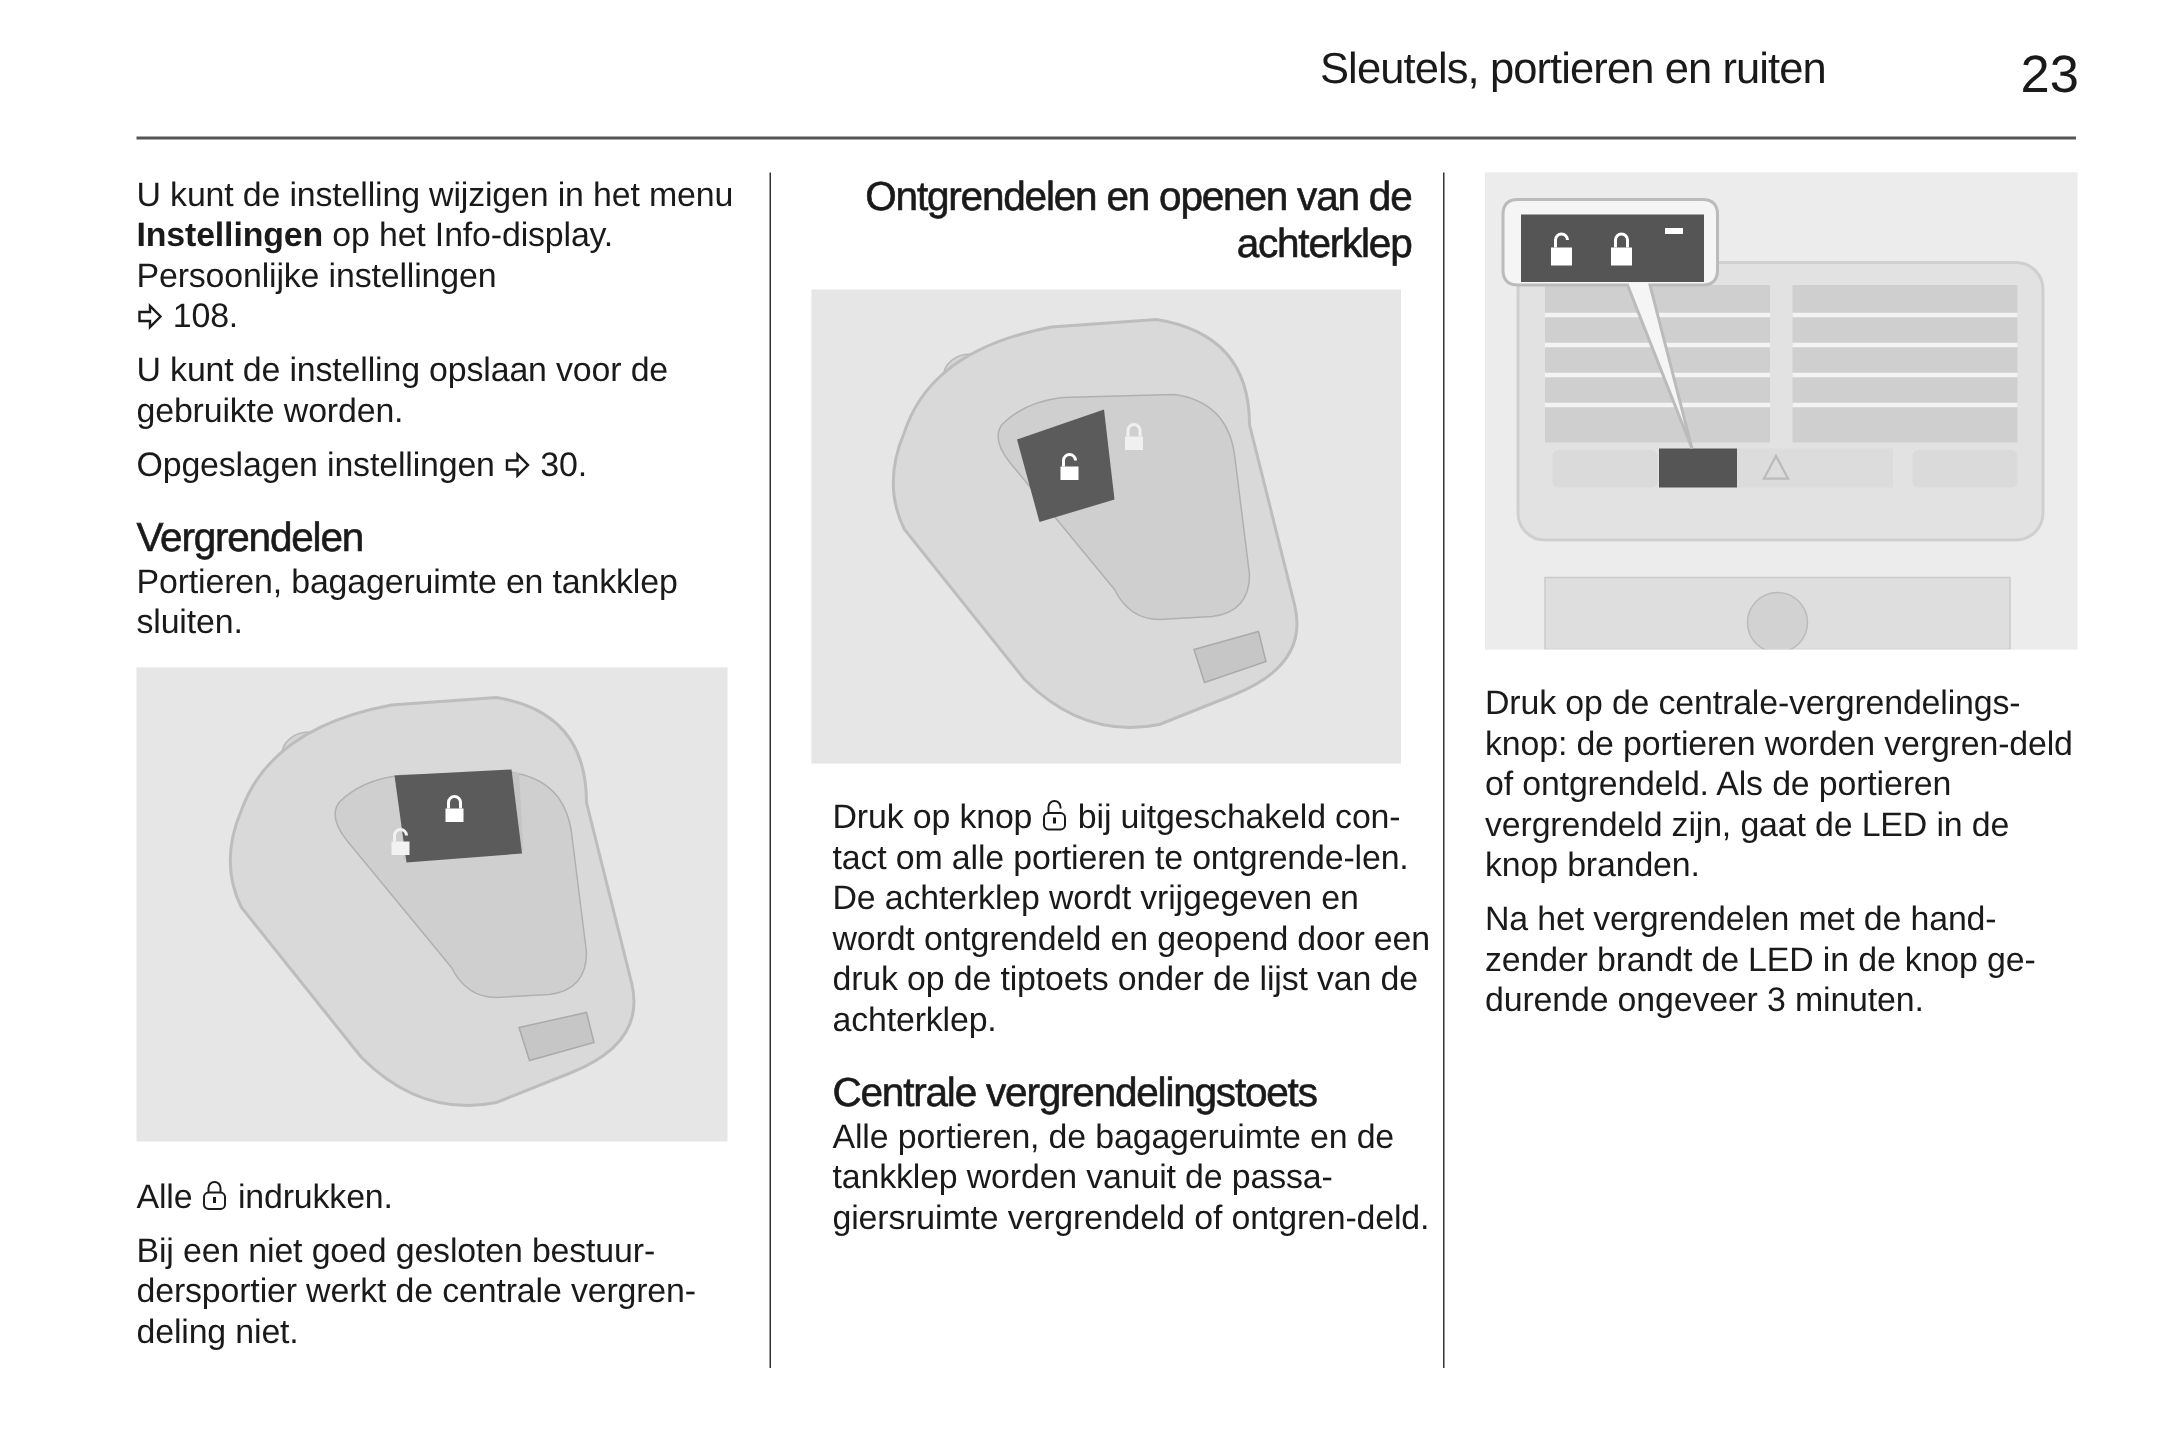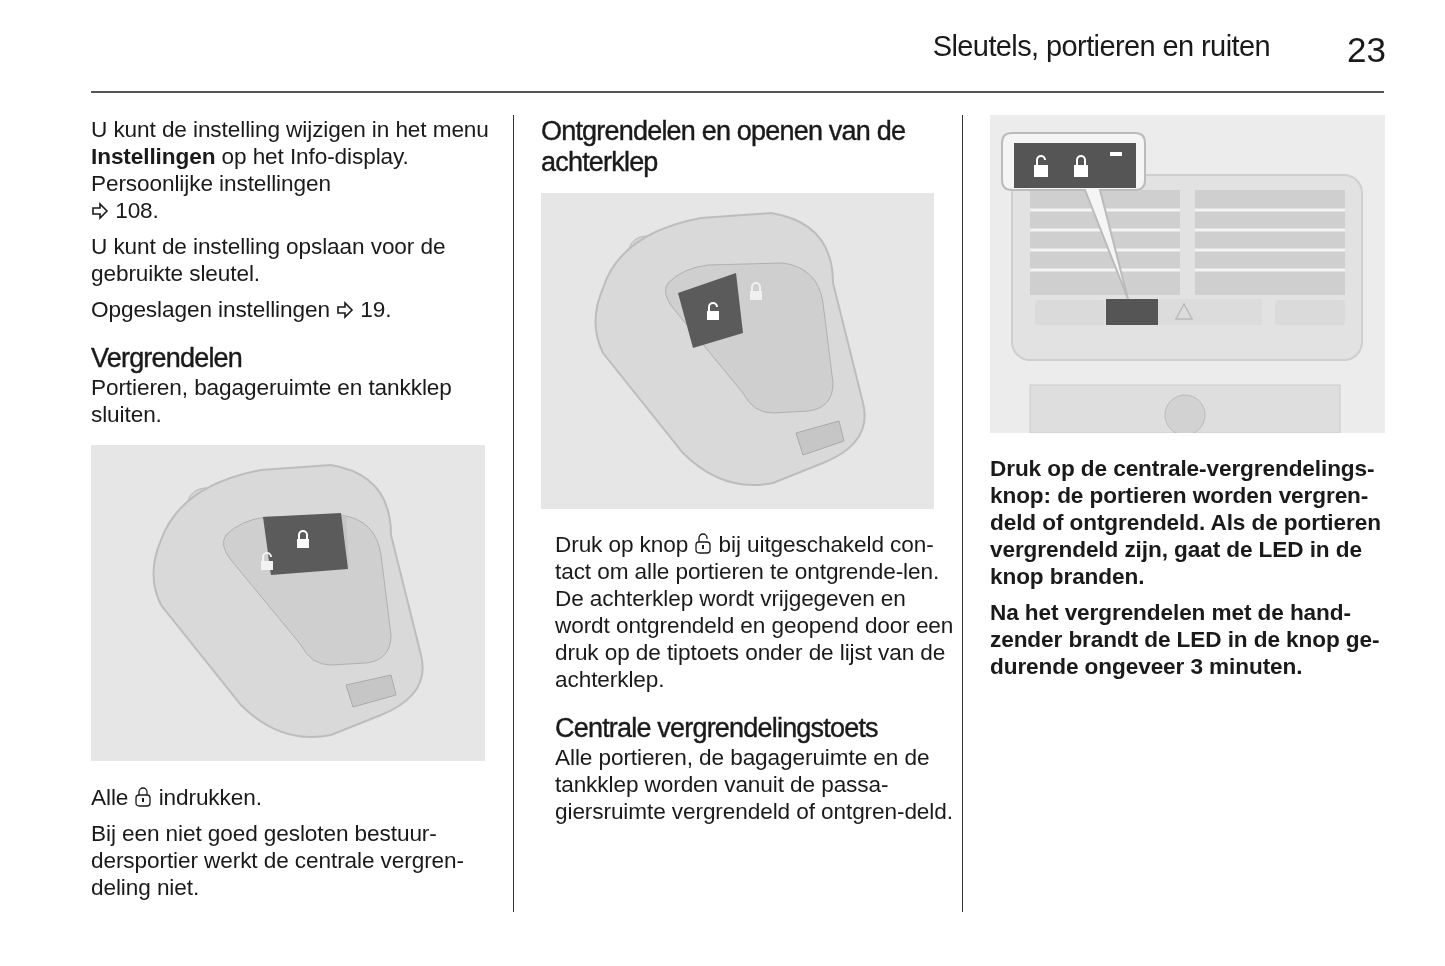--- a/index.html
+++ b/index.html
@@ -1,18 +1,18 @@
 <!DOCTYPE html>
 <html><head>
 <meta charset="utf-8">
 <style>
   html, body { margin: 0; padding: 0; background: #ffffff; }
   body { width: 1445px; height: 966px; position: relative; overflow: hidden;
          font-family: "Liberation Sans", sans-serif; color: #1a1a1a; }
-  .header-title { position: absolute; top: 30px; left: 880px; width: 390px; text-align: right;
+  .header-title { position: absolute; top: 30px; left: 880px; width: 390px; text-align: left;
          font-size: 29px; letter-spacing: -0.6px; }
   .page-num { position: absolute; top: 30px; left: 1300px; width: 86px; text-align: right; font-size: 35px; }
   .header-rule { position: absolute; top: 91px; left: 91px; width: 1293px; height: 2px; background: #555; }
   .col-rule { position: absolute; top: 115px; width: 1px; height: 797px; background: #333; }
   .col { position: absolute; top: 116px; font-size: 22.6px; line-height: 27px; letter-spacing: -0.1px; }
   .col p { margin: 0 0 9px 0; }
   .col h2 { margin: 0; font-size: 27px; line-height: 31px; font-weight: normal; letter-spacing: -0.8px;
             -webkit-text-stroke: 0.4px #1a1a1a; }
   b { font-weight: bold; }
   .arrow { display: inline-block; width: 18px; height: 18px; vertical-align: -2px; }
@@ -29,25 +29,25 @@
 <div class="col-rule" style="left:513px"></div>
 <div class="col-rule" style="left:962px"></div>
 
 <div class="col" style="left:91px; width:400px;">
   <p>
     <span>U kunt de instelling wijzigen in het menu </span><b>Instellingen</b><span> op het Info-display. Persoonlijke instellingen</span><br>
     <svg class="arrow" viewBox="0 0 18 18">
         <path d="M2 6 H9 V2 L16 9 L9 16 V12 H2 Z" fill="none" stroke="#1a1a1a" stroke-width="1.6"></path>
       </svg><span> 108.</span>
   </p>
-  <p>U kunt de instelling opslaan voor de gebruikte sleutel.</p>
+  <p>U kunt de instelling opslaan voor de gebruikte worden.</p>
   <p style="margin-bottom:20px">
     <span>Opgeslagen instellingen </span><svg class="arrow" viewBox="0 0 18 18">
         <path d="M2 6 H9 V2 L16 9 L9 16 V12 H2 Z" fill="none" stroke="#1a1a1a" stroke-width="1.6"></path>
-      </svg><span> 19.</span>
+      </svg><span> 30.</span>
   </p>
   <h2>Vergrendelen</h2>
   <p>Portieren, bagageruimte en tankklep sluiten.</p>
 </div>
 
 <div class="figure" style="left:91px; top:445px; width:394px; height:316px;">
   <svg width="394" height="316" viewBox="0 0 394 316">
     <rect width="394" height="316" fill="#e6e6e6"></rect>
     <ellipse cx="115" cy="58" rx="18" ry="15" fill="#d4d4d4" stroke="#b8b8b8"></ellipse>
     <path d="M70 95 Q90 40 170 25 L240 20 Q300 30 300 90 L330 210 Q340 250 290 270 L240 290 Q190 300 150 260 L70 160 Q55 130 70 95 Z" fill="#d9d9d9" stroke="#bdbdbd" stroke-width="2"></path>
@@ -71,21 +71,21 @@
   <p>
     <span>Alle </span><svg class="lockglyph" viewBox="0 0 18 22">
         <rect x="2" y="9" width="14" height="11" rx="3" fill="none" stroke="#1a1a1a" stroke-width="1.3"></rect>
         <path d="M5 9 V6 A4 4 0 0 1 13 6 V9" fill="none" stroke="#1a1a1a" stroke-width="1.3"></path>
         <rect x="8" y="12" width="2" height="4" fill="#1a1a1a"></rect>
       </svg><span> indrukken.</span>
   </p>
   <p>Bij een niet goed gesloten bestuur-dersportier werkt de centrale vergren-deling niet.</p>
 </div>
 
-<div class="col" style="left:541px; width:400px;">
+<div class="col" style="left:541px; width:400px;text-align:right;">
   <h2>Ontgrendelen en openen van de achterklep</h2>
 </div>
 
 <div class="figure" style="left:541px; top:193px; width:393px; height:316px;">
   <svg width="393" height="316" viewBox="0 0 393 316">
     <rect width="393" height="316" fill="#e6e6e6"></rect>
     <ellipse cx="106" cy="58" rx="18" ry="15" fill="#d4d4d4" stroke="#b8b8b8"></ellipse>
     <path d="M62 95 Q80 40 160 25 L230 20 Q292 30 292 90 L322 210 Q332 250 282 270 L232 290 Q182 300 142 260 L62 160 Q47 130 62 95 Z" fill="#d9d9d9" stroke="#bdbdbd" stroke-width="2"></path>
     <path d="M127 90 Q142 75 167 72 L242 70 Q277 75 282 110 L292 190 Q292 215 267 218 L232 220 Q212 220 202 200 L132 115 Q120 100 127 90 Z" fill="#cfcfcf" stroke="#b0b0b0"></path>
     <polygon points="137,100 195,80 202,140 152,155" fill="#5b5b5b"></polygon>
@@ -142,16 +142,16 @@
     <g fill="#fff">
       <rect x="44" y="50" width="14" height="12"></rect>
         <path d="M47 50 V45 A4 4 0 0 1 55 45" fill="none" stroke="#fff" stroke-width="2"></path>
       <rect x="84" y="50" width="14" height="12"></rect>
         <path d="M87 50 V45 A4 4 0 0 1 95 45 V50" fill="none" stroke="#fff" stroke-width="2"></path>
       <rect x="120" y="37" width="12" height="4"></rect>
     </g>
   </svg>
 </div>
 
-<div class="col" style="left:990px; top:455px; width:400px;font-weight:bold;">
+<div class="col" style="left:990px; top:455px; width:400px;">
   <p>Druk op de centrale-vergrendelings-knop: de portieren worden vergren-deld of ontgrendeld. Als de portieren vergrendeld zijn, gaat de LED in de knop branden.</p>
   <p>Na het vergrendelen met de hand-zender brandt de LED in de knop ge-durende ongeveer 3 minuten.</p>
 </div>
 
 </body></html>

